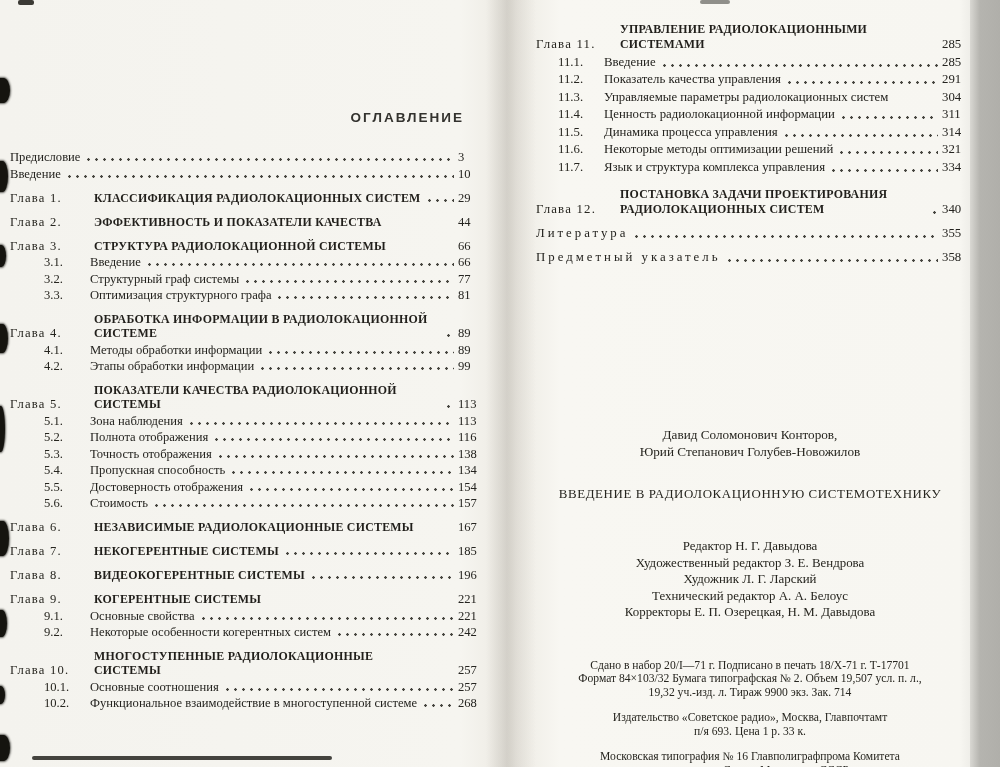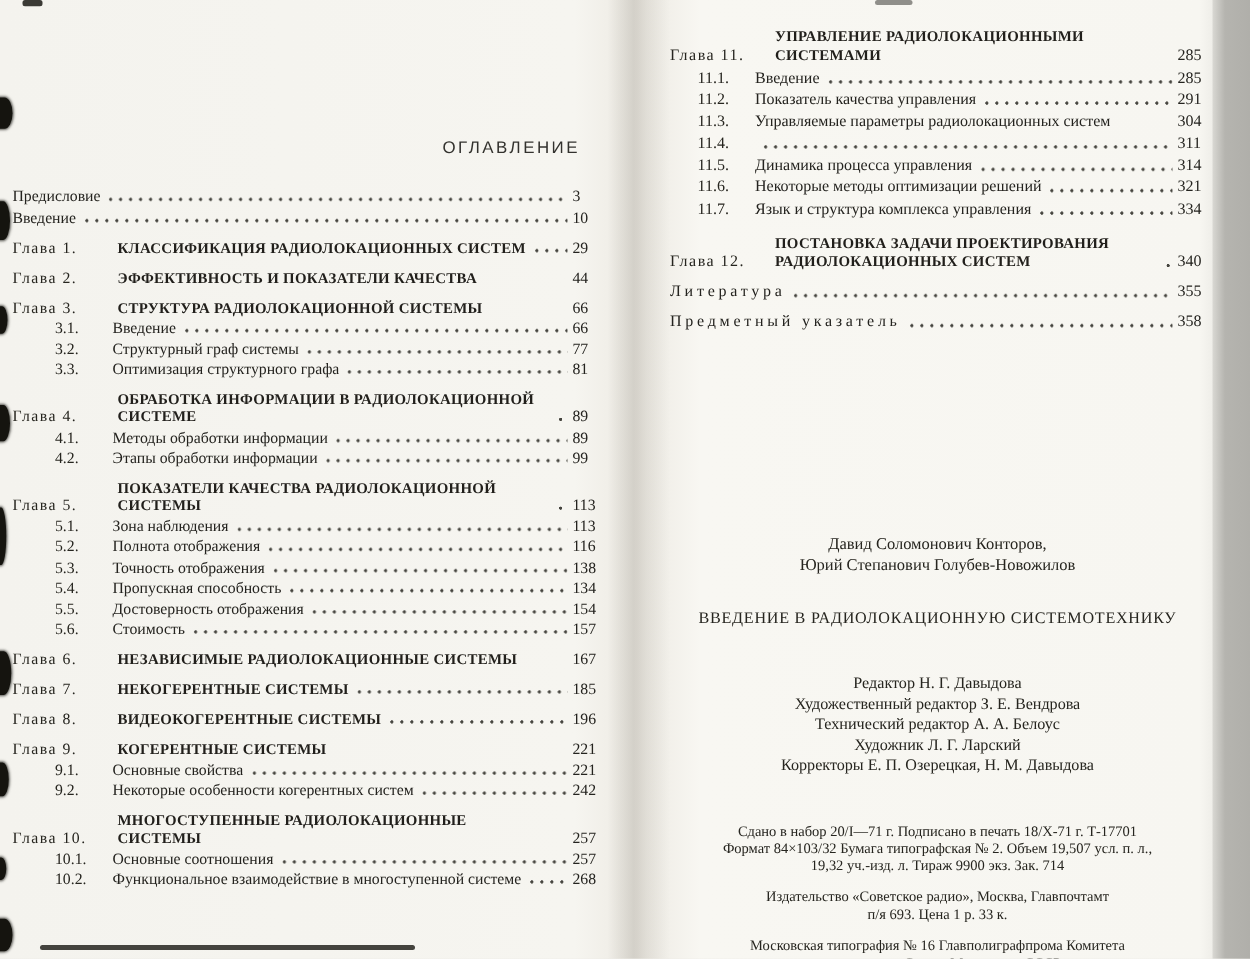--- a/index.html
+++ b/index.html
@@ -4,21 +4,21 @@
 <style>
   *{box-sizing:border-box}
   html,body{margin:0;padding:0}
   body{background:#e9e8e3;font-family:"Liberation Serif",serif}
   .scan{position:relative;width:1000px;height:767px;margin:0 auto;overflow:hidden;color:#24231f;
         background:linear-gradient(to right,#f4f3ee 0%,#f6f5f0 46%,#ece9e2 51%,#f8f7f2 56%,#f7f6f1 96%,#d6d5d0 100%)}
 
   
   .page-left{position:absolute;left:10px;top:0;width:470px;height:100%}
   .toc-heading{margin:110px 16px 25px 0;text-align:right;font-family:"Liberation Sans",sans-serif;
-               font-weight:normal;font-size:13.5px;letter-spacing:2px;color:#33322e}
+               font-weight:bold;font-size:13.5px;letter-spacing:2px;color:#33322e}
 
   
   .page-right{position:absolute;left:536px;top:0;width:428px;height:100%}
   .toc-right{margin-top:22px}
 
   
   .toc{width:100%}
   .toc-left{font-size:12.6px}
   .toc-right{font-size:12.8px}
   .toc-row{display:flex;align-items:flex-end;margin-top:2.5px}
@@ -291,20 +291,21 @@
 
         <div class="toc-row section no-leader">
           <span class="toc-label">11.3.</span>
           <span class="toc-title">Управляемые параметры радиолокационных систем</span>
           <span class="toc-leader"></span>
           <span class="toc-page">304</span>
         </div>
 
         <div class="toc-row section">
           <span class="toc-label">11.4.</span>
+          <span class="toc-title">Ценность радиолокационной информации</span>
           <span class="toc-leader"></span>
           <span class="toc-page">311</span>
         </div>
 
         <div class="toc-row section">
           <span class="toc-label">11.5.</span>
           <span class="toc-title">Динамика процесса управления</span>
           <span class="toc-leader"></span>
           <span class="toc-page">314</span>
         </div>
@@ -351,23 +352,23 @@
       <div class="colo-line">Давид Соломонович Конторов,</div>
           <div class="colo-line">Юрий Степанович Голубев-Новожилов</div>
         </div>
       <div class="book-title">ВВЕДЕНИЕ В РАДИОЛОКАЦИОННУЮ СИСТЕМОТЕХНИКУ</div>
       <div class="staff">
 
           <div class="staff-line"><span class="role">Редактор</span> <span class="person">Н. Г. Давыдова</span></div>
 
           <div class="staff-line"><span class="role">Художественный редактор</span> <span class="person">З. Е. Вендрова</span></div>
 
+          <div class="staff-line"><span class="role">Художник</span> <span class="person">Л. Г. Ларский</span></div>
+
           <div class="staff-line"><span class="role">Технический редактор</span> <span class="person">А. А. Белоус</span></div>
-
-          <div class="staff-line"><span class="role">Художник</span> <span class="person">Л. Г. Ларский</span></div>
 
           <div class="staff-line"><span class="role">Корректоры</span> <span class="person">Е. П. Озерецкая, Н. М. Давыдова</span></div>
         </div>
       <div class="imprint">
 
       <div class="colo-line small">Сдано в набор 20/I—71 г. Подписано в печать 18/X-71 г. Т-17701</div>
           <div class="colo-line small">Формат 84×103/32 Бумага типографская № 2. Объем 19,507 усл. п. л.,</div>
           <div class="colo-line small">19,32 уч.-изд. л. Тираж 9900 экз. Зак. 714</div>
         </div>
       <div class="publisher">

